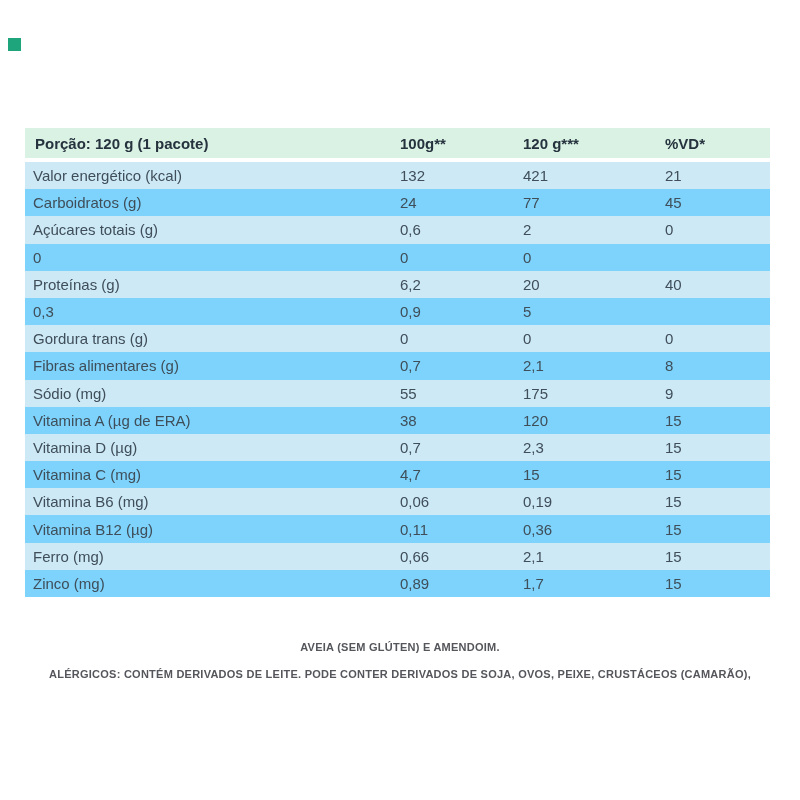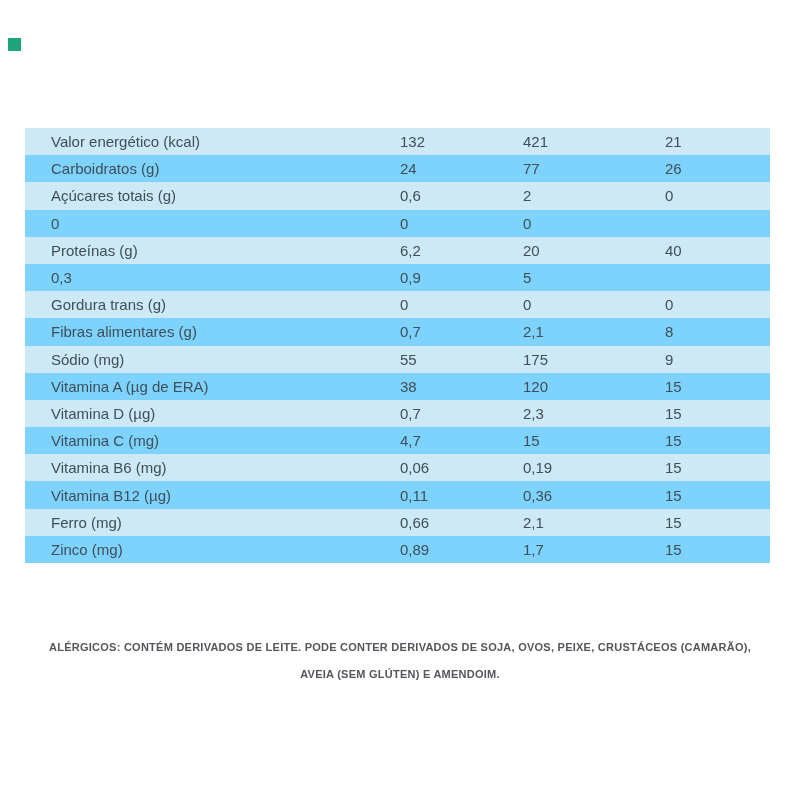--- a/index.html
+++ b/index.html
@@ -34,51 +34,57 @@
   .tbody { width:100%; }
   .row {
     display:grid;
     grid-template-columns:375px 123px 142px 1fr;
     align-items:center;
     height:27.2px;
     font-size:15px;
     background:#7dd3fc;
   }
   .row:nth-child(odd) { background:#cde9f6; }
-  .row > span:first-child { padding-left:26px; }
+  .row > span:first-child { padding-left:8px; }
   .cell { white-space:nowrap; overflow:hidden; }
   .footer {
     position:absolute; left:0; top:634px; width:800px;
     text-align:center;
     font-size:11px;
     font-weight:bold;
     letter-spacing:0.25px;
     color:#55565b;
     line-height:27px;
   }
   .footer div { white-space:nowrap; }
 </style>
 </head>
 <body>
 
 <div class="corner-mark"></div>
 
 <div class="ntable">
+  <div class="thead">
+    <span class="cell">Porção: 120 g (1 pacote)</span>
+    <span class="cell">100g**</span>
+    <span class="cell">120 g***</span>
+    <span class="cell">%VD*</span>
+  </div>
   <div class="tbody">
       <div class="row">
     <span class="cell">Valor energético (kcal)</span>
     <span class="cell">132</span>
     <span class="cell">421</span>
     <span class="cell">21</span>
   </div>
       <div class="row">
     <span class="cell">Carboidratos (g)</span>
     <span class="cell">24</span>
     <span class="cell">77</span>
-    <span class="cell">26</span>
+    <span class="cell">45</span>
   </div>
       <div class="row">
     <span class="cell">Açúcares totais (g)</span>
     <span class="cell">0,6</span>
     <span class="cell">2</span>
     <span class="cell">0</span>
   </div>
       <div class="row">
     <span class="cell">0</span>
     <span class="cell">0</span>
@@ -152,15 +158,15 @@
       <div class="row">
     <span class="cell">Zinco (mg)</span>
     <span class="cell">0,89</span>
     <span class="cell">1,7</span>
     <span class="cell">15</span>
   </div>
     </div>
 </div>
 
 <div class="footer">
+  <div>AVEIA (SEM GLÚTEN) E AMENDOIM.</div>
   <div>ALÉRGICOS: CONTÉM DERIVADOS DE LEITE. PODE CONTER DERIVADOS DE SOJA, OVOS, PEIXE, CRUSTÁCEOS (CAMARÃO),</div>
-  <div>AVEIA (SEM GLÚTEN) E AMENDOIM.</div>
 </div>
 
 </body></html>

